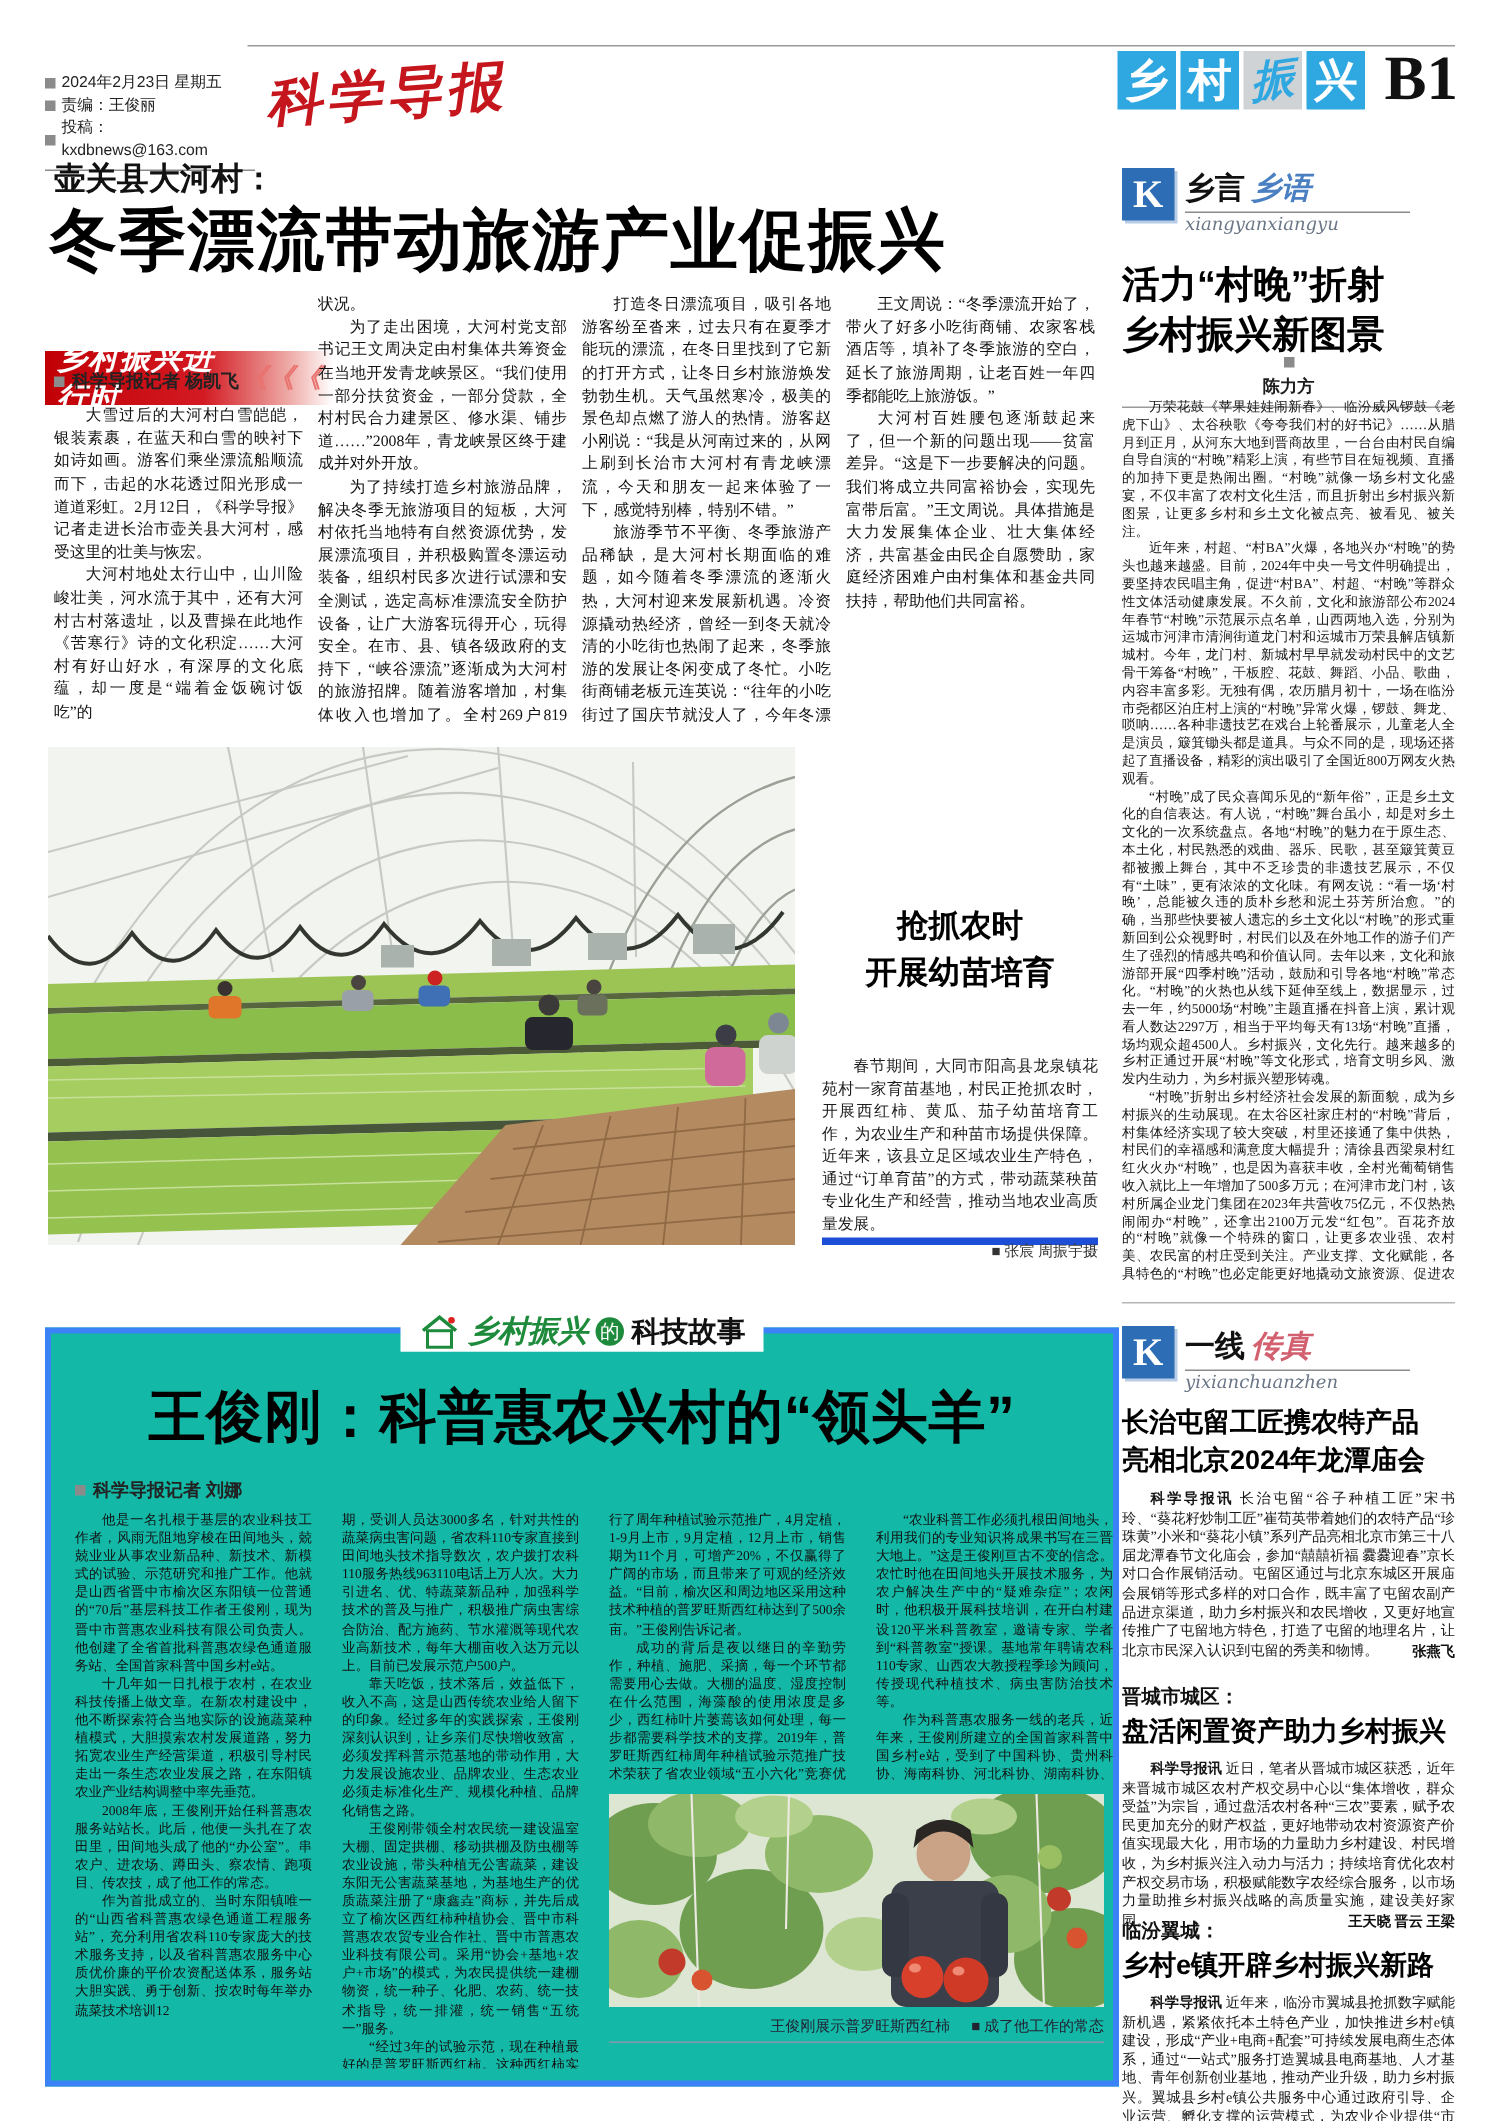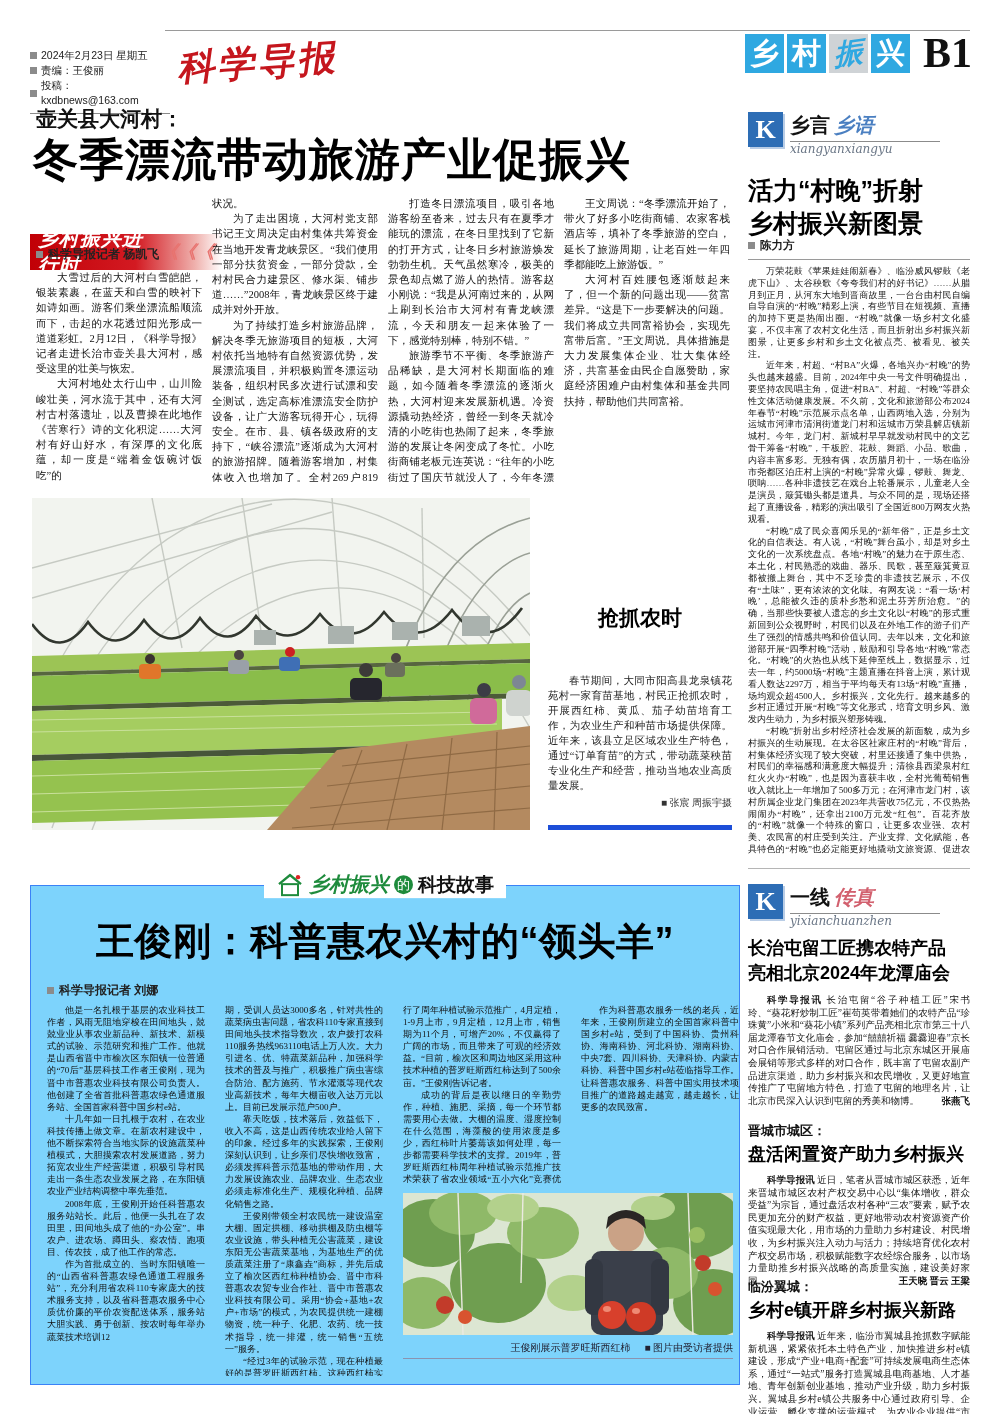--- a/index.html
+++ b/index.html
@@ -34,21 +34,21 @@
   .colbox p{margin:0;text-indent:2em;}
   .colbox p.cont{text-indent:0;}
   .main-col{font-size:10.5px;line-height:15.2px;color:#111;}
   
   .pcap-title{font-size:21px;font-weight:900;font-family:"Liberation Sans",sans-serif;
               text-align:center;line-height:31px;color:#000;}
   .pcap-body{font-size:10.5px;line-height:15px;text-align:justify;}
   .pcap-body p{margin:0;text-indent:2em;}
   .pcap-credit{font-size:10px;text-align:right;color:#333;margin-top:3px;}
   
-  .techbox{border:1px solid #3b82f6;background:#7dd3fc;}
+  .techbox{border:4px solid #3b82f6;background:#14b8a6;}
   .badge{display:flex;align-items:center;gap:5px;background:#fff;padding:0 12px;}
   .badge .bp{color:#1e8b3c;font-weight:900;font-size:20px;font-style:italic;font-family:"DejaVu Serif",serif;}
   .badge .bd{width:19px;height:19px;border-radius:50%;background:#1e8b3c;color:#fff;font-size:13px;
              display:flex;align-items:center;justify-content:center;font-family:"Liberation Sans",sans-serif;}
   .badge .bs{color:#111;font-weight:900;font-size:19px;font-family:"Liberation Sans",sans-serif;}
   .tech-headline{font-size:38px;font-weight:900;font-family:"Liberation Sans",sans-serif;
                  text-align:center;letter-spacing:0.5px;white-space:nowrap;color:#000;}
   .tech-col{font-size:9px;line-height:12.1px;color:#111;}
   .tech-cap{display:flex;justify-content:flex-end;gap:14px;font-size:10px;color:#223;
             border-bottom:1px solid #8a93b0;padding-bottom:3px;}
@@ -57,21 +57,21 @@
   .klogo{width:35px;height:35px;background:#2d6db5;color:#fff;display:flex;align-items:center;
          justify-content:center;font-family:"Liberation Serif",serif;font-weight:bold;font-size:26px;
          box-shadow:2px 2px 0 #b9cde6;}
   .kname{border-bottom:1px solid #8b8b8b;padding-bottom:2px;}
   .kname .na{font-size:20px;font-weight:900;color:#111;font-family:"Liberation Sans",sans-serif;}
   .kname .nb{font-size:20px;font-weight:bold;font-style:italic;font-family:"DejaVu Serif",serif;}
   .kname .nb.blue{color:#4a7fc1;} .kname .nb.red{color:#d2606e;}
   .kpinyin{font-size:12px;font-style:italic;color:#6a7686;font-family:"DejaVu Serif",serif;}
   .rtitle{font-size:25px;font-weight:900;font-family:"Liberation Sans",sans-serif;line-height:33px;color:#000;}
   .rbyline{display:flex;align-items:center;gap:5px;font-size:11.5px;font-weight:bold;
-           font-family:"Liberation Sans",sans-serif;border-bottom:1px solid #9a9a9a;padding-bottom:6px;}
+           font-family:"Liberation Sans",sans-serif;border-bottom:1px solid #9a9a9a;padding-bottom:6px;flex-direction:column;}
   .rbody{font-size:9px;line-height:11.8px;text-align:justify;color:#161616;overflow:hidden;}
   .rbody p{margin:0;text-indent:2em;}
   .stitle{font-size:18px;font-weight:900;font-family:"Liberation Sans",sans-serif;line-height:25px;color:#000;}
   .skicker{font-size:13px;font-weight:bold;font-family:"Liberation Sans",sans-serif;color:#111;}
   .sbody{font-size:9.5px;line-height:12.6px;text-align:justify;color:#161616;}
   .sbody p{margin:0;text-indent:2em;}
   .sbody .lead{font-weight:bold;font-family:"Liberation Sans",sans-serif;}
   .sig{text-align:right;font-size:9.5px;font-weight:bold;margin-top:-12.5px;color:#111;}
 </style>
 </head>
@@ -216,20 +216,21 @@
           <rect x="438" y="200" width="27" height="26" rx="6" fill="#d06a9a"></rect>
         <circle cx="487" cy="184" r="7" fill="#7d8794"></circle>
           <rect x="474" y="192" width="26" height="26" rx="6" fill="#cfd3cf"></rect>
       </g>
     </svg>
   </div>
 
   <div class="abs" style="left:548px;top:498px;width:184px;height:332px;border-bottom:5px solid #1d4ed8;box-sizing:border-box;">
     <div style="padding-top:104px;">
       <div class="pcap-title">抢抓农时</div>
+      <div class="pcap-title">开展幼苗培育</div>
       <div class="pcap-body" style="margin-top:40px;">
           <p>春节期间，大同市阳高县龙泉镇花苑村一家育苗基地，村民正抢抓农时，开展西红柿、黄瓜、茄子幼苗培育工作，为农业生产和种苗市场提供保障。近年来，该县立足区域农业生产特色，通过“订单育苗”的方式，带动蔬菜秧苗专业化生产和经营，推动当地农业高质量发展。</p>
         </div>
       <div class="pcap-credit">■ 张宸 周振宇摄</div>
     </div>
   </div>
 
   <div class="abs techbox" style="left:30px;top:885px;width:708px;height:498px;">
     <div class="abs badge" style="left:50%;top:0;transform:translate(-50%,-55%);">
       <svg width="28" height="24" viewBox="0 0 28 24">
@@ -259,20 +260,21 @@
       <p class="cont">期，受训人员达3000多名，针对共性的蔬菜病虫害问题，省农科110专家直接到田间地头技术指导数次，农户拨打农科110服务热线963110电话上万人次。大力引进名、优、特蔬菜新品种，加强科学技术的普及与推广，积极推广病虫害综合防治、配方施药、节水灌溉等现代农业高新技术，每年大棚亩收入达万元以上。目前已发展示范户500户。</p>
       <p>靠天吃饭，技术落后，效益低下，收入不高，这是山西传统农业给人留下的印象。经过多年的实践探索，王俊刚深刻认识到，让乡亲们尽快增收致富，必须发挥科普示范基地的带动作用，大力发展设施农业、品牌农业、生态农业必须走标准化生产、规模化种植、品牌化销售之路。</p>
       <p>王俊刚带领全村农民统一建设温室大棚、固定拱棚、移动拱棚及防虫棚等农业设施，带头种植无公害蔬菜，建设东阳无公害蔬菜基地，为基地生产的优质蔬菜注册了“康鑫垚”商标，并先后成立了榆次区西红柿种植协会、晋中市科普惠农农贸专业合作社、晋中市普惠农业科技有限公司。采用“协会+基地+农户+市场”的模式，为农民提供统一建棚物资，统一种子、化肥、农药、统一技术指导，统一排灌，统一销售“五统一”服务。</p>
       <p>“经过3年的试验示范，现在种植最好的是普罗旺斯西红柿。这种西红柿实而不空、沙而不面、甜度刚刚好。”王俊刚随手拿起一个西红柿对《科学导报》记者说。市面上的普罗旺斯西红柿一般11月种植，次年2月底到3月初上市，一年销售期仅有5个月。而王俊刚团队对普罗旺斯西红柿进</p>
     </div>
     <div class="abs colbox tech-col" style="left:372px;top:118px;width:158px;height:182px;">
       <p class="cont">行了周年种植试验示范推广，4月定植，1-9月上市，9月定植，12月上市，销售期为11个月，可增产20%，不仅赢得了广阔的市场，而且带来了可观的经济效益。“目前，榆次区和周边地区采用这种技术种植的普罗旺斯西红柿达到了500余亩。”王俊刚告诉记者。</p>
       <p>成功的背后是夜以继日的辛勤劳作，种植、施肥、采摘，每一个环节都需要用心去做。大棚的温度、湿度控制在什么范围，海藻酸的使用浓度是多少，西红柿叶片萎蔫该如何处理，每一步都需要科学技术的支撑。2019年，普罗旺斯西红柿周年种植试验示范推广技术荣获了省农业领域“五小六化”竞赛优秀成果一等奖、全省“五小六化”竞赛优秀成果二等奖。2020年，普罗旺斯西红柿无农残种植技术研发项目荣获第四届“三晋新农人”创业创新竞赛创新组优秀奖。</p>
     </div>
     <div class="abs colbox tech-col" style="left:550px;top:118px;width:158px;height:182px;">
+      <p>“农业科普工作必须扎根田间地头，利用我们的专业知识将成果书写在三晋大地上。”这是王俊刚亘古不变的信念。农忙时他在田间地头开展技术服务，为农户解决生产中的“疑难杂症”；农闲时，他积极开展科技培训，在开白村建设120平米科普教室，邀请专家、学者到“科普教室”授课。基地常年聘请农科110专家、山西农大教授程季珍为顾问，传授现代种植技术、病虫害防治技术等。</p>
       <p>作为科普惠农服务一线的老兵，近年来，王俊刚所建立的全国首家科普中国乡村e站，受到了中国科协、贵州科协、海南科协、河北科协、湖南科协、中央7套、四川科协、天津科协、内蒙古科协、科普中国乡村e站莅临指导工作。让科普惠农服务、科普中国实用技术项目推广的道路越走越宽，越走越长，让更多的农民致富。</p>
     </div>
 
     <div class="abs" style="left:372px;top:307px;width:330px;height:142px;">
       <svg width="330" height="142" viewBox="0 0 330 142" xmlns="http://www.w3.org/2000/svg">
         <rect width="330" height="142" fill="#dce6d2"></rect>
         <g fill="#6f9e50">
             <ellipse cx="30" cy="40" rx="42" ry="34"></ellipse>
             <ellipse cx="95" cy="90" rx="48" ry="40"></ellipse>
             <ellipse cx="290" cy="30" rx="50" ry="36"></ellipse>
@@ -305,21 +307,21 @@
         <rect x="182" y="66" width="18" height="56" rx="8" fill="#333842"></rect>
         <rect x="248" y="66" width="18" height="56" rx="8" fill="#333842"></rect>
         <circle cx="209" cy="122" r="14" fill="#d8402c"></circle>
           <circle cx="238" cy="124" r="15" fill="#cf3a26"></circle>
         <ellipse cx="204" cy="116" rx="4" ry="3" fill="#ef8a74"></ellipse>
           <ellipse cx="233" cy="118" rx="4" ry="3" fill="#ef8a74"></ellipse>
       </svg>
     </div>
     <div class="abs tech-cap" style="left:372px;top:455px;width:330px;">
       <span>王俊刚展示普罗旺斯西红柿</span>
-      <span>■ 图片由受访者提供</span>
+      <span>■ 成了他工作的常态</span>
     </div>
   </div>
 
   <div class="abs khead" style="left:748px;top:112px;width:222px;">
     <div class="klogo">
         <span>K</span>
       </div>
     <div>
       <div class="kname" style="width:150px;">
         <span class="na">乡言</span>

